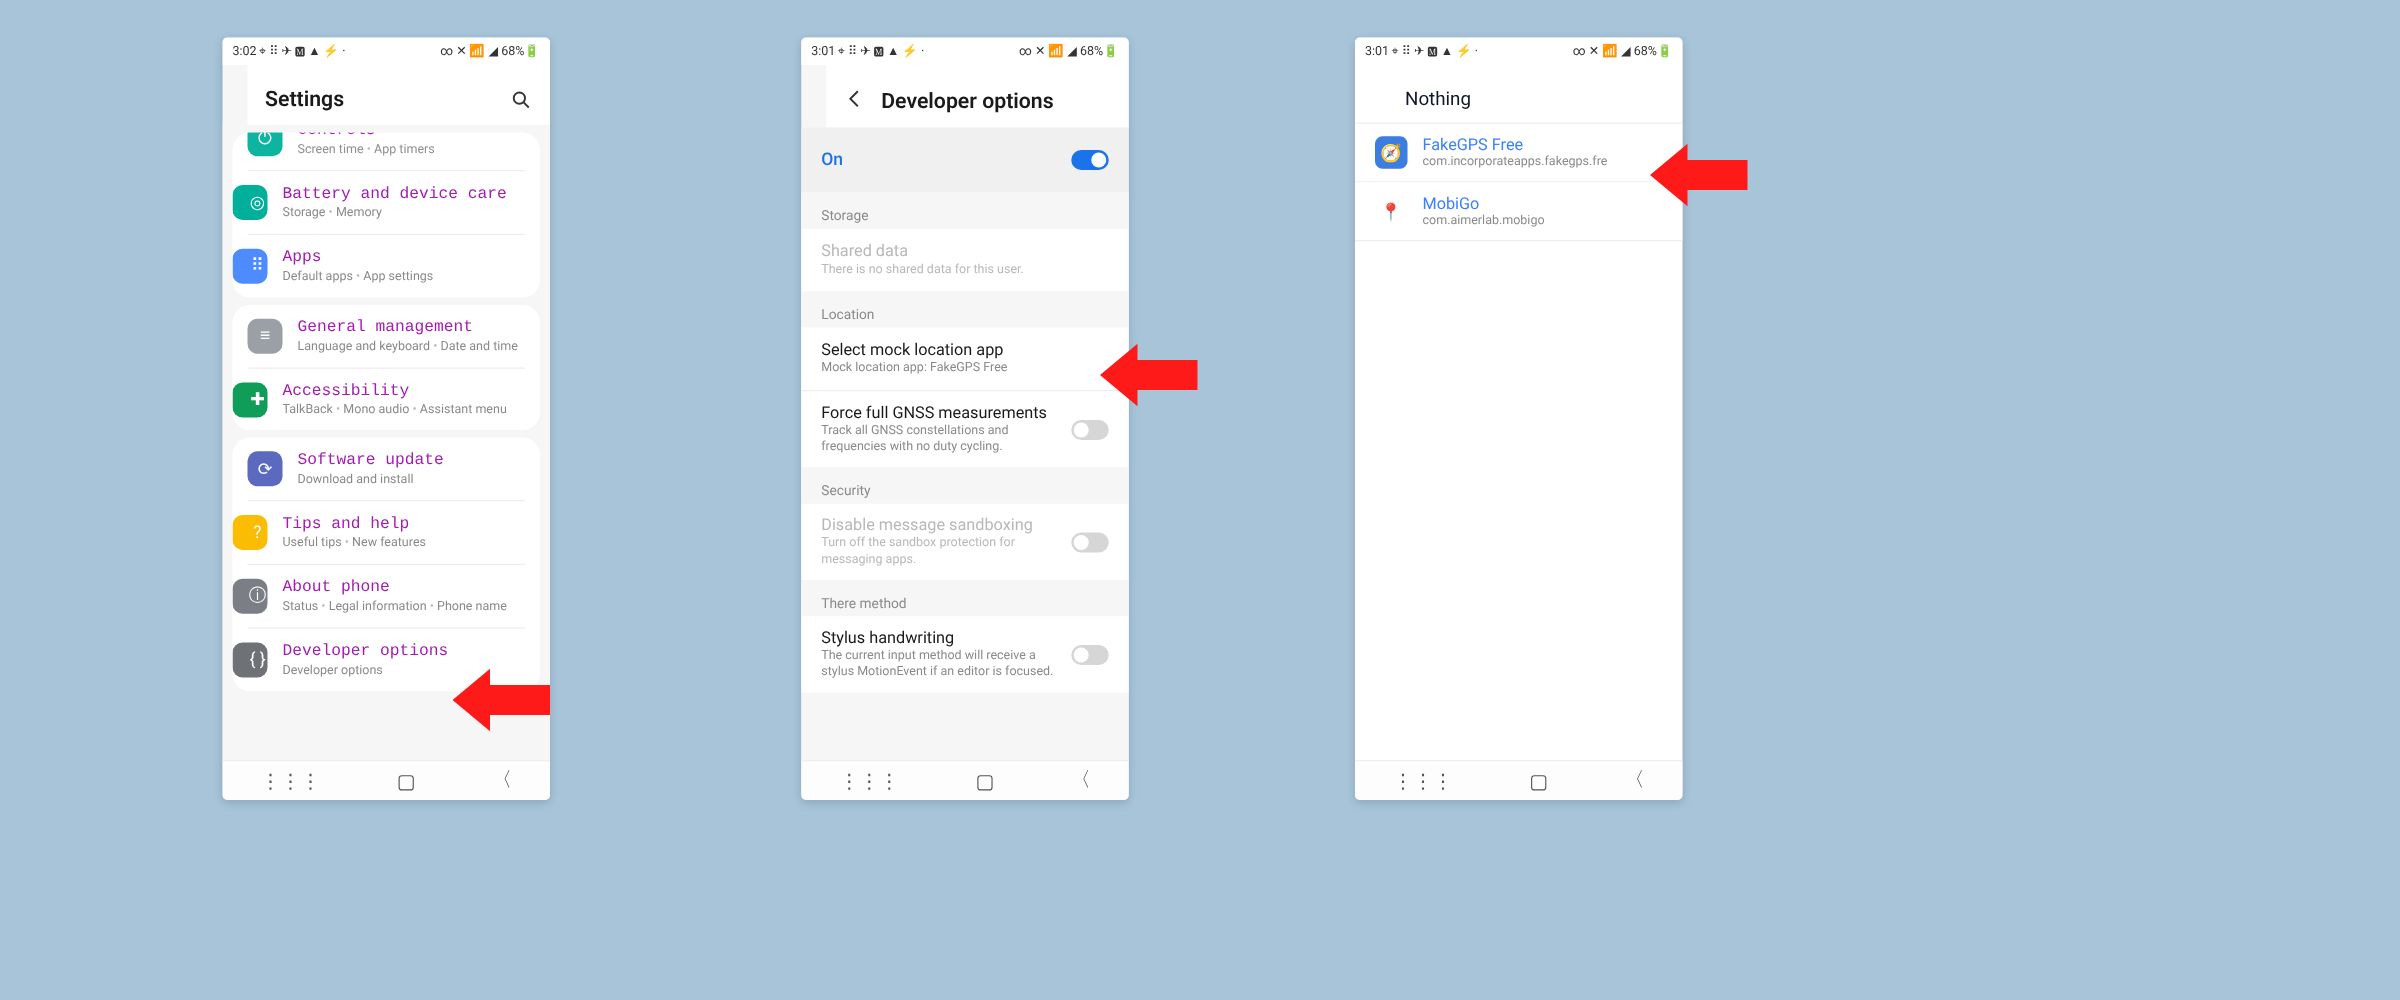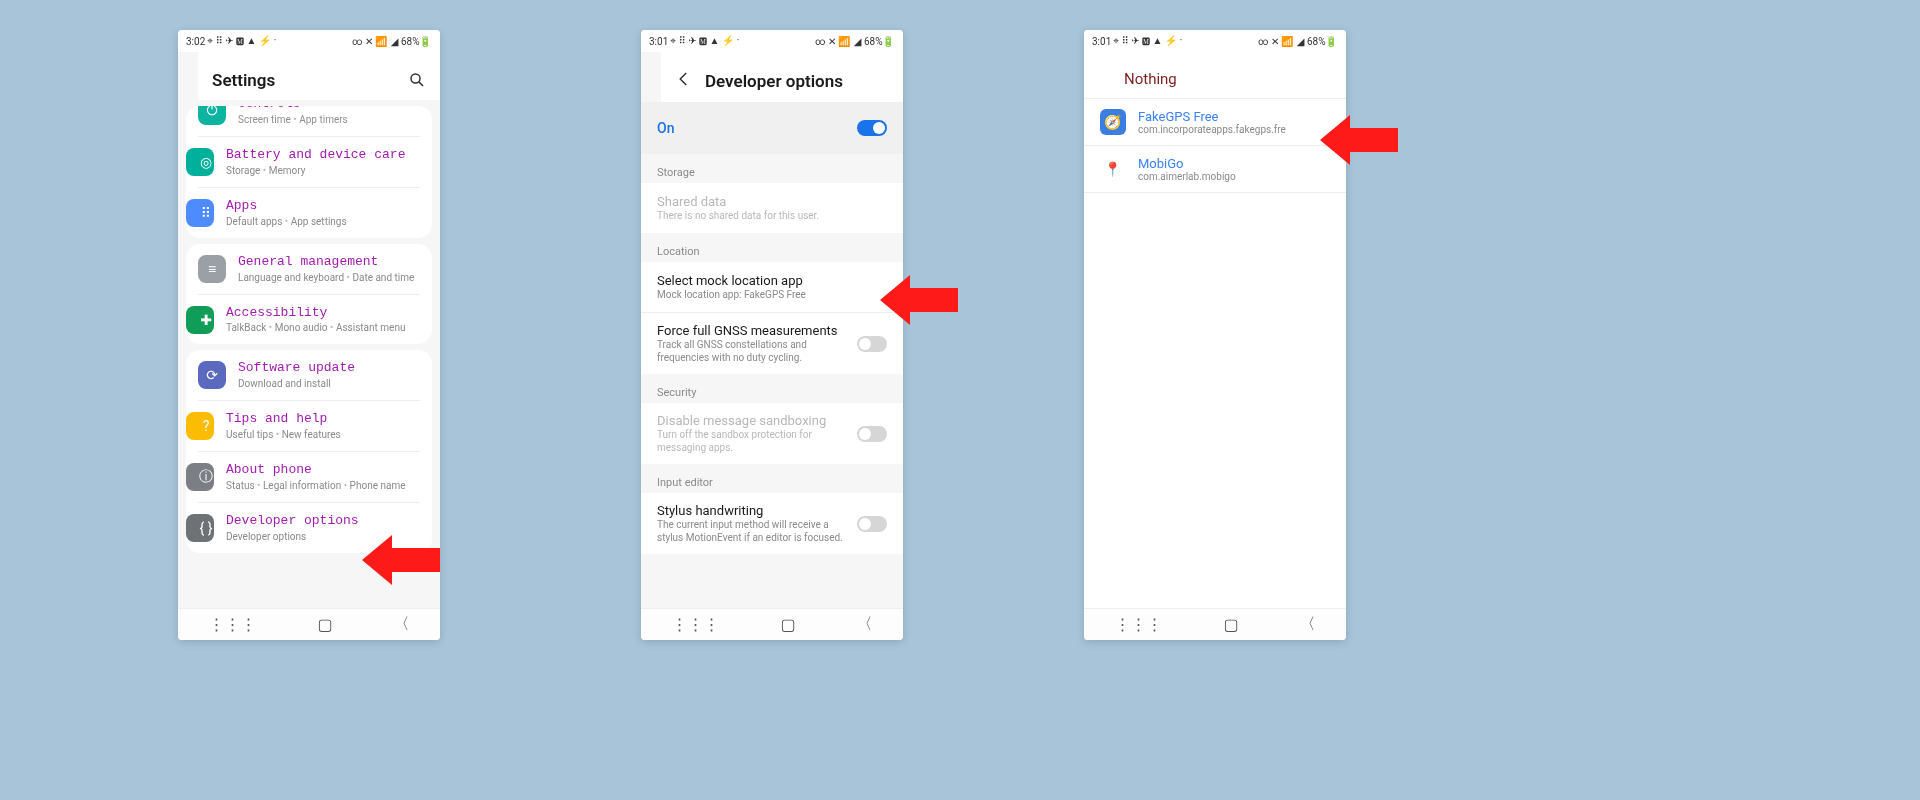--- a/index.html
+++ b/index.html
@@ -106,21 +106,21 @@
     width:30px; height:16px; border-radius:16px; background:#d6d6d6;
     position:relative; flex-shrink:0;
   }
   .toggle::after {
     content:""; position:absolute; width:12px; height:12px; border-radius:50%;
     background:#fff; top:2px; left:2px;
   }
   .toggle.on { background:#1a73e8; }
   .toggle.on::after { left:16px; }
   
-  .p3-header { padding:18px 14px 10px 40px; background:#fff; font-size:15px; color:#7f1d1d; }
+  .p3-header { padding:18px 14px 10px 40px; background:#fff; font-size:15px; color:#0f172a; }
   .app-row {
     display:flex; align-items:center; gap:12px;
     padding:10px 16px;
     background:#fff;
     border-bottom:1px solid #eee;
   }
   .app-row.first { border-top:1px solid #eee; }
   .app-icon {
     width:26px; height:26px; border-radius:6px;
     display:flex; align-items:center; justify-content:center;
@@ -299,21 +299,21 @@
       <div class="section-label">Security</div>
       <div class="list2">
         <div class="row2 disabled">
           <div class="body">
             <div class="title2">Disable message sandboxing</div>
             <div class="sub2">Turn off the sandbox protection for messaging apps.</div>
           </div>
           <div class="toggle "></div>
         </div>
       </div>
-      <div class="section-label">Input editor</div>
+      <div class="section-label">There method</div>
       <div class="list2">
         <div class="row2">
           <div class="body">
             <div class="title2">Stylus handwriting</div>
             <div class="sub2">The current input method will receive a stylus MotionEvent if an editor is focused.</div>
           </div>
           <div class="toggle "></div>
         </div>
       </div>
     </div>

